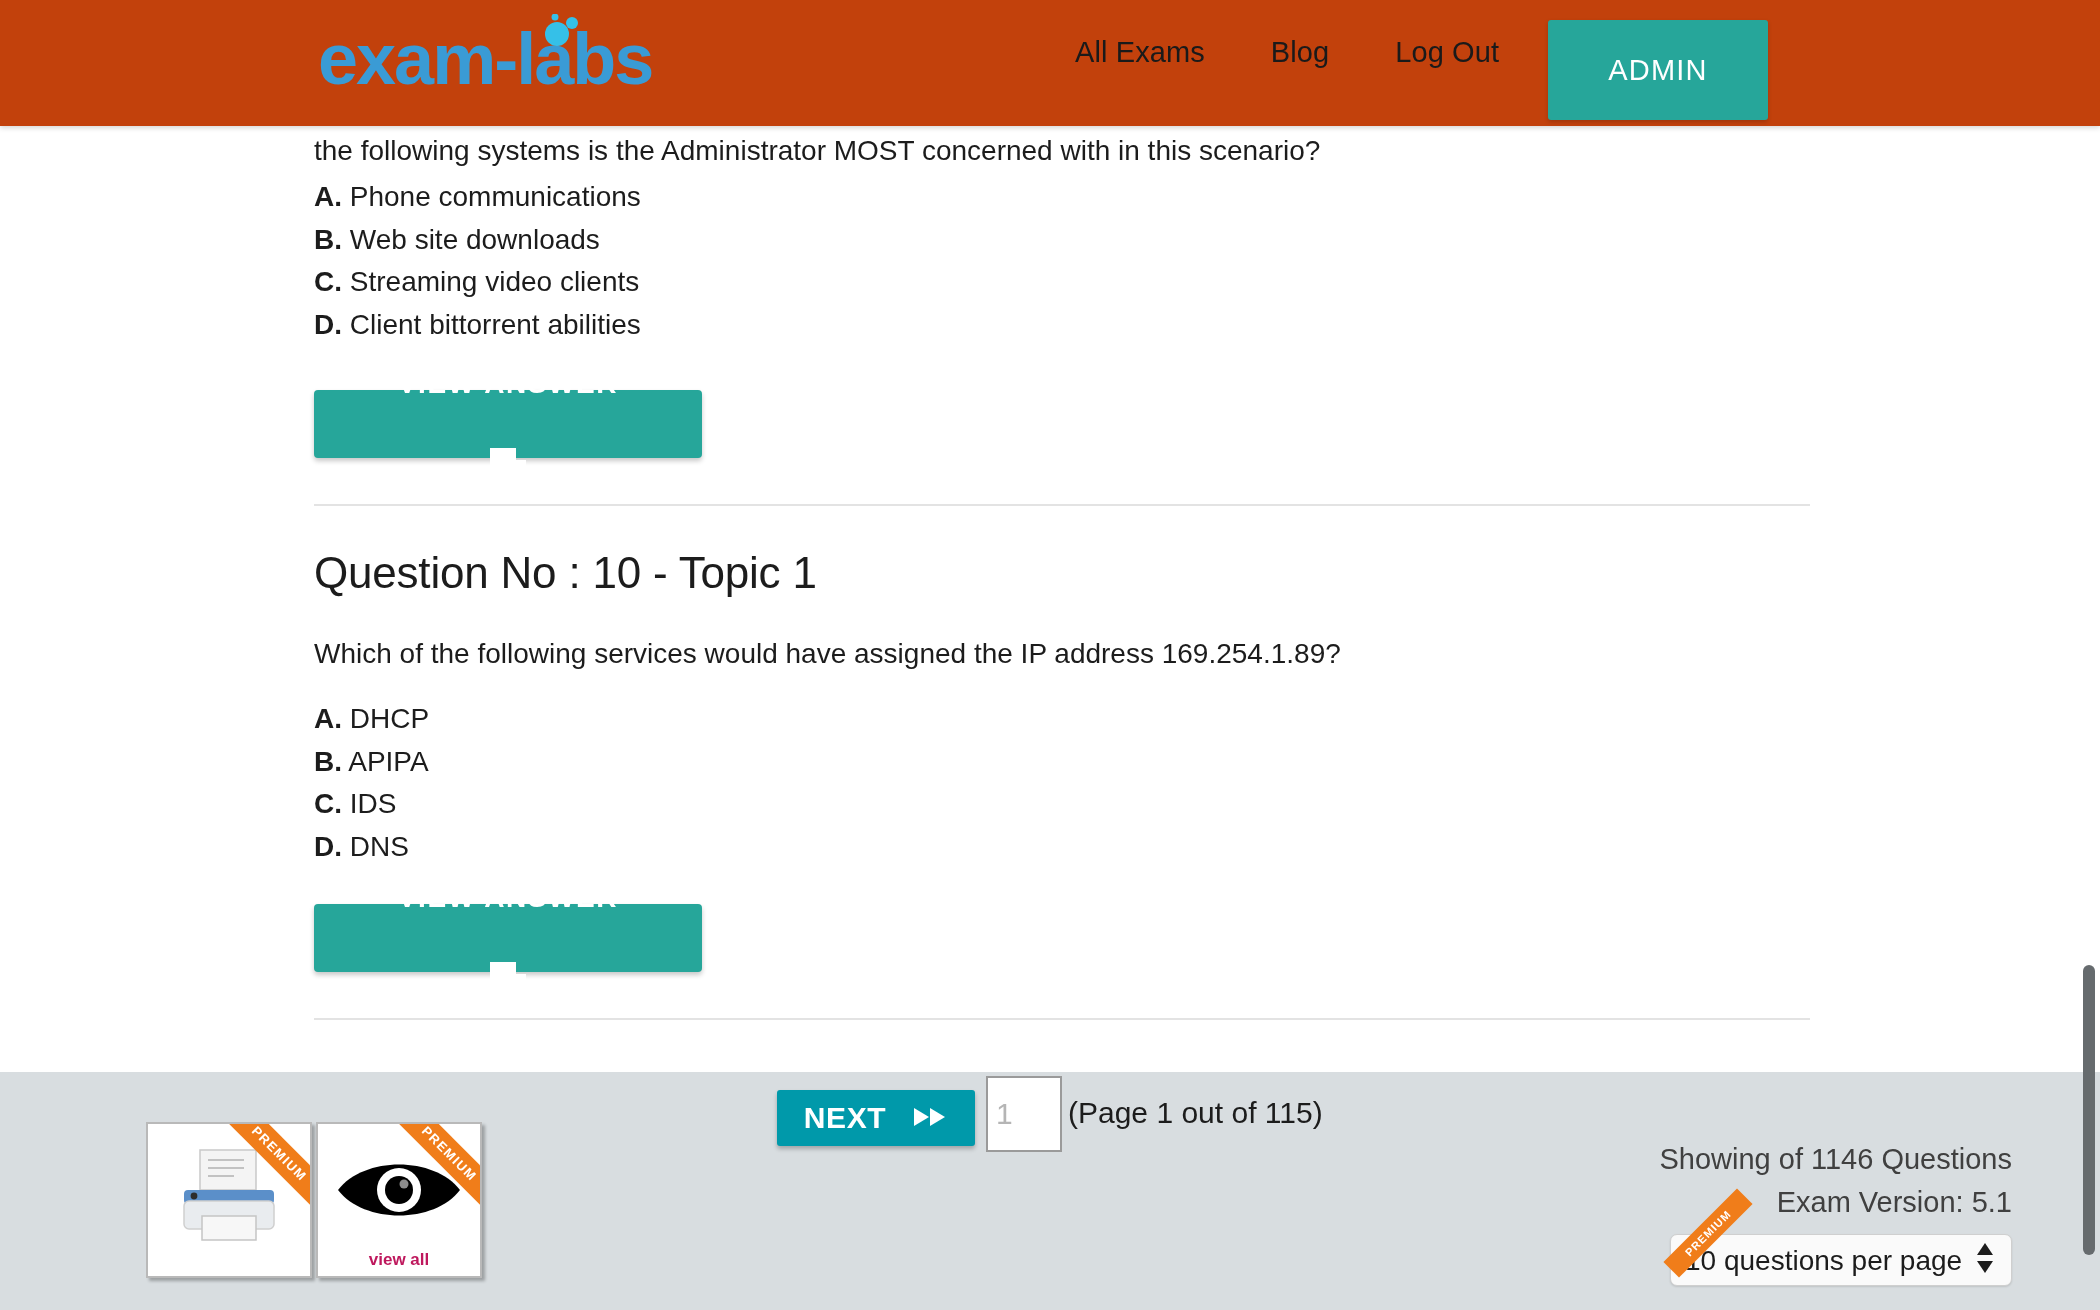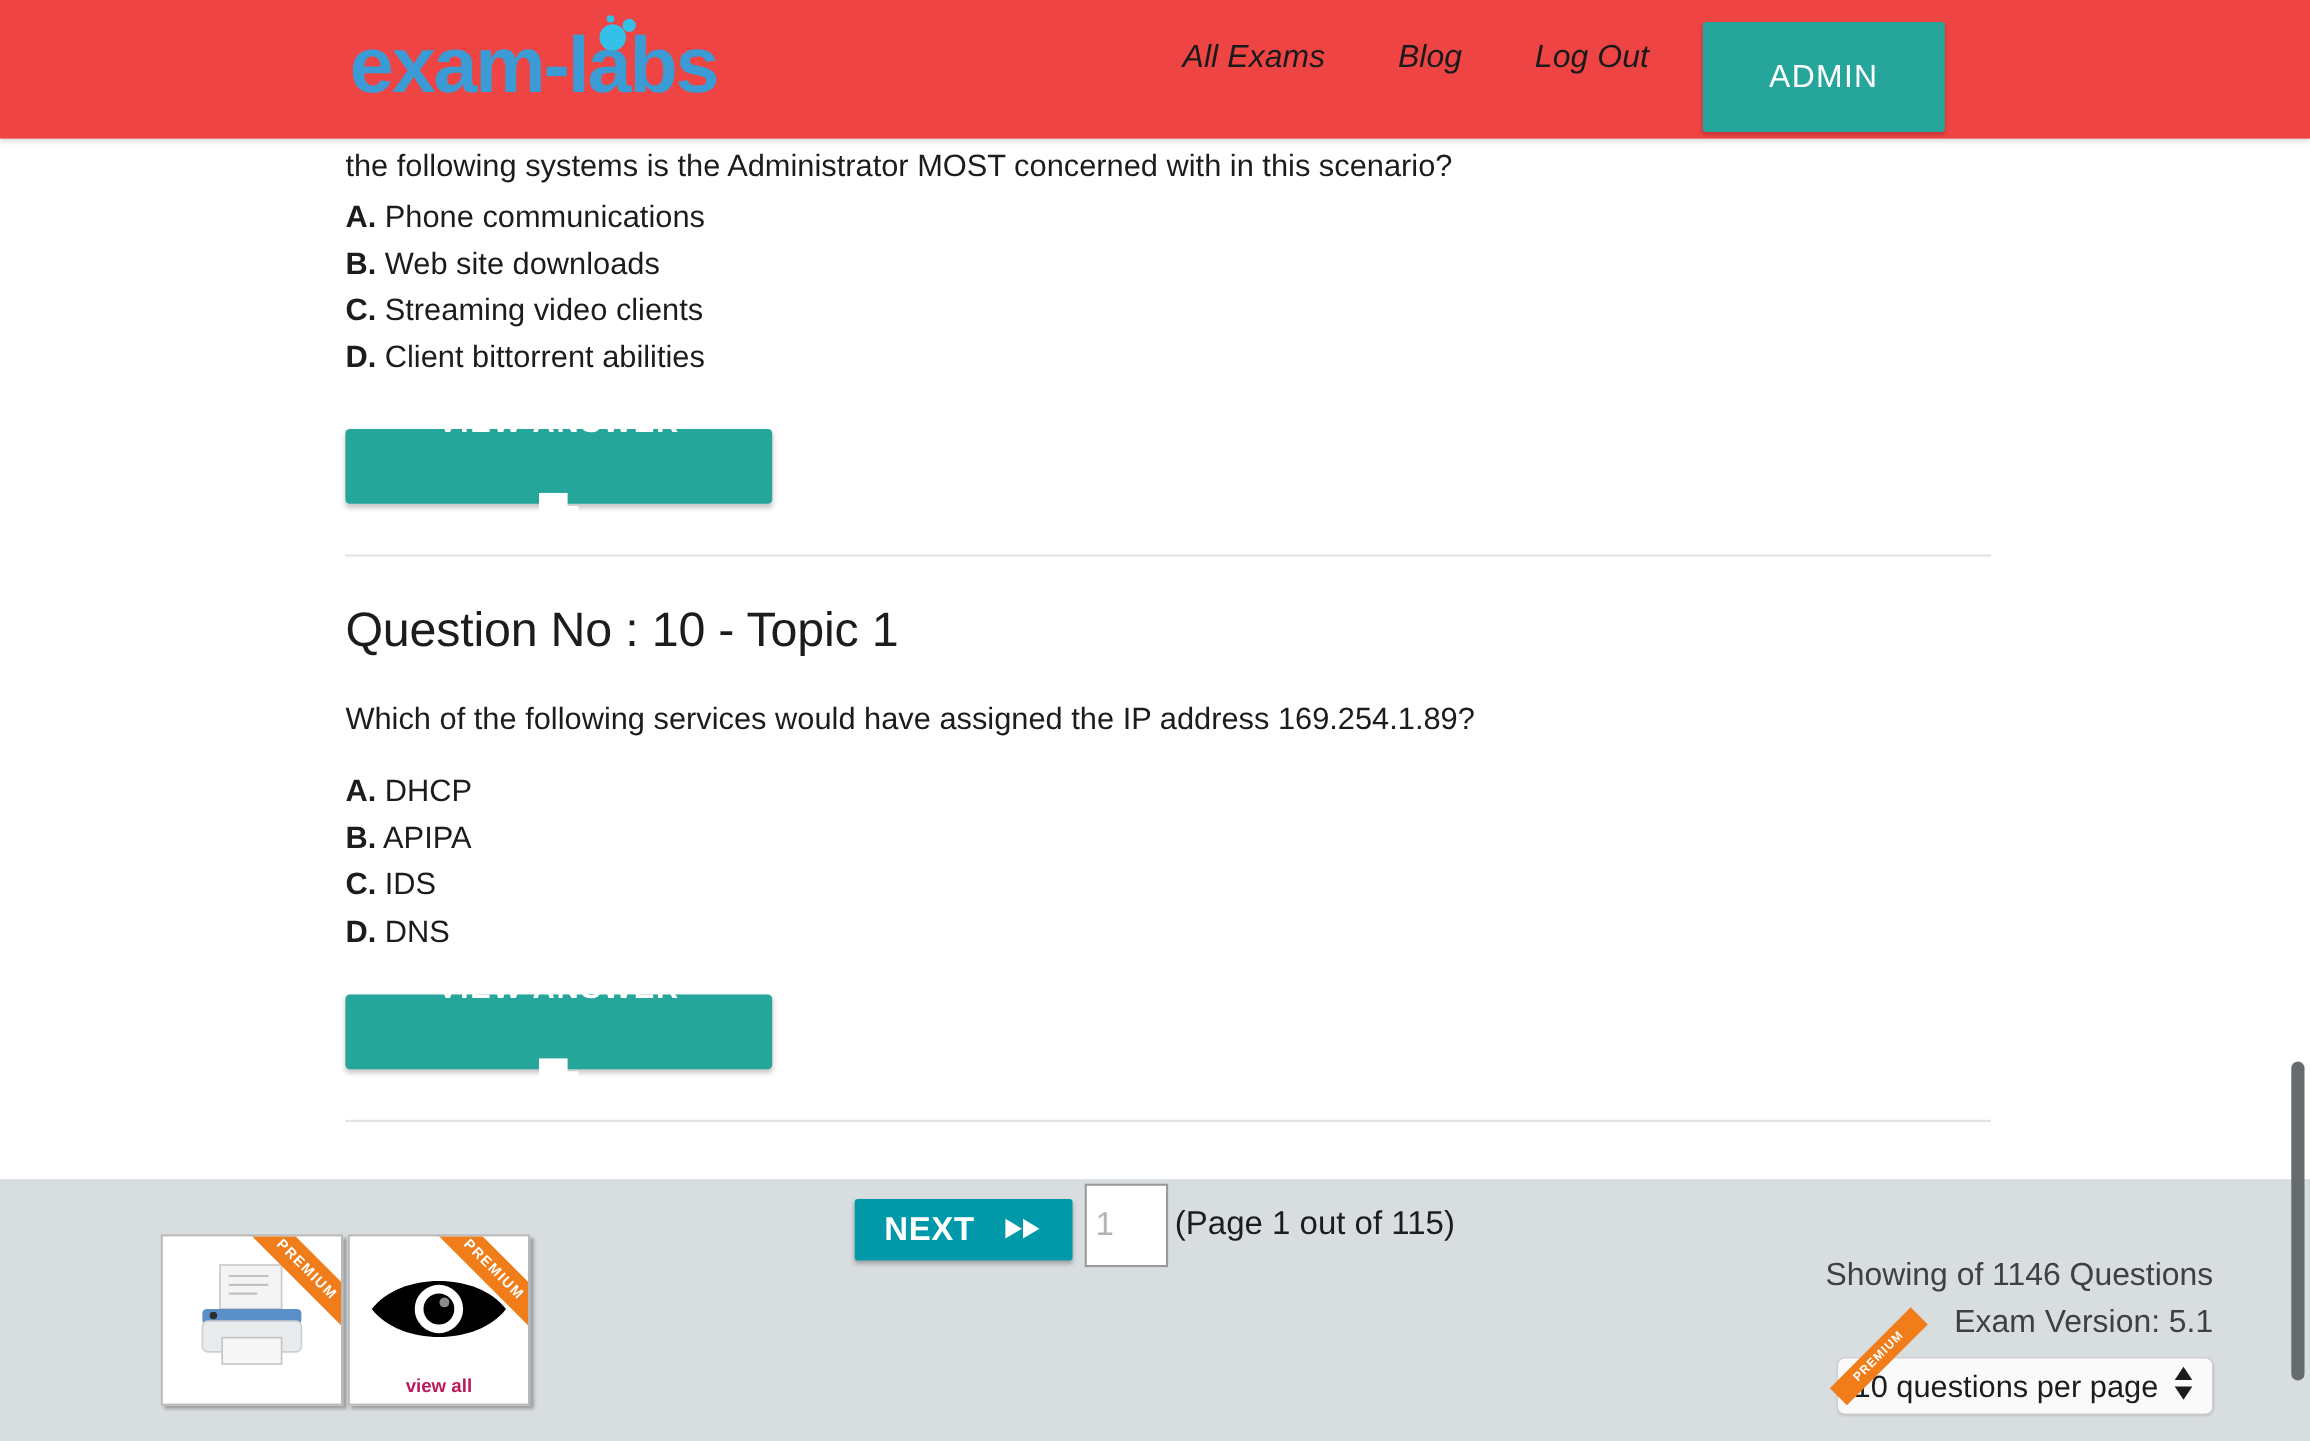--- a/index.html
+++ b/index.html
@@ -15,41 +15,40 @@
     overflow: hidden;
     position: relative;
   }
 
   
   .header {
     position: absolute;
     top: 0; left: 0;
     width: 2100px;
     height: 126px;
-    background: #ef4444;
+    background: #c2410c;
     box-shadow: 0 2px 5px rgba(0,0,0,0.16);
     z-index: 20;
   }
   .logo {
     position: absolute;
     left: 318px;
     top: 14px;
     width: 370px;
     height: 92px;
   }
   .logo svg { display: block; }
 
   .nav {
     position: absolute;
     left: 1075px;
     top: 36px;
     display: flex;
     align-items: center;
     gap: 66px;
-    font-style: italic;
   }
   .nav-link {
     font-size: 29px;
     color: #1a1a1a;
     text-decoration: none;
     white-space: nowrap;
     letter-spacing: 0.1px;
   }
   .admin-btn {
     position: absolute;

